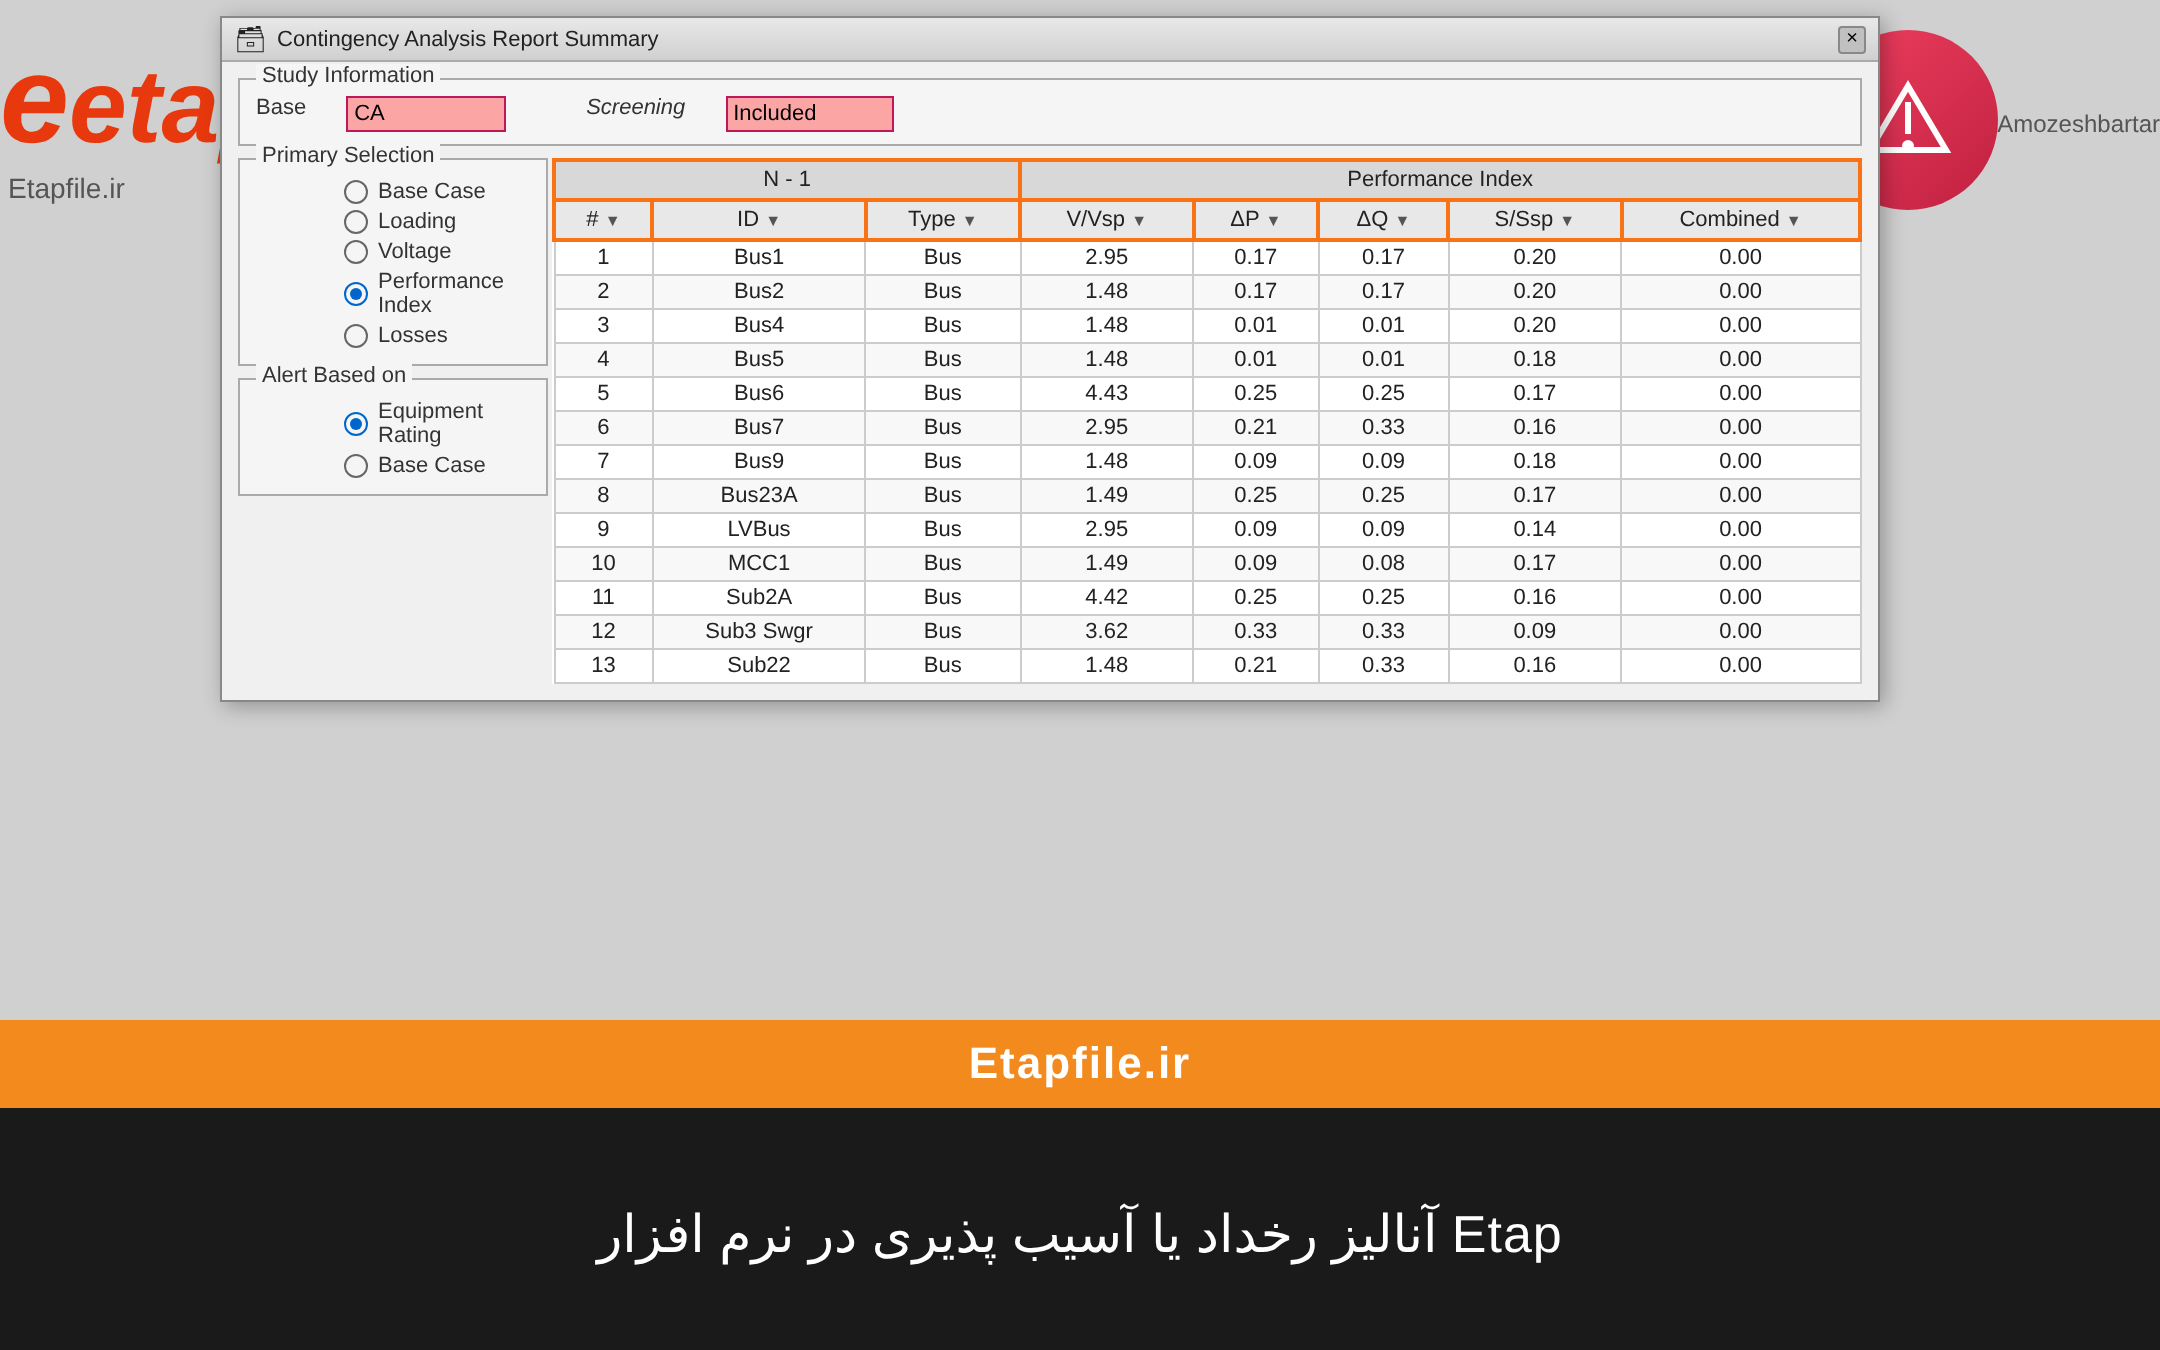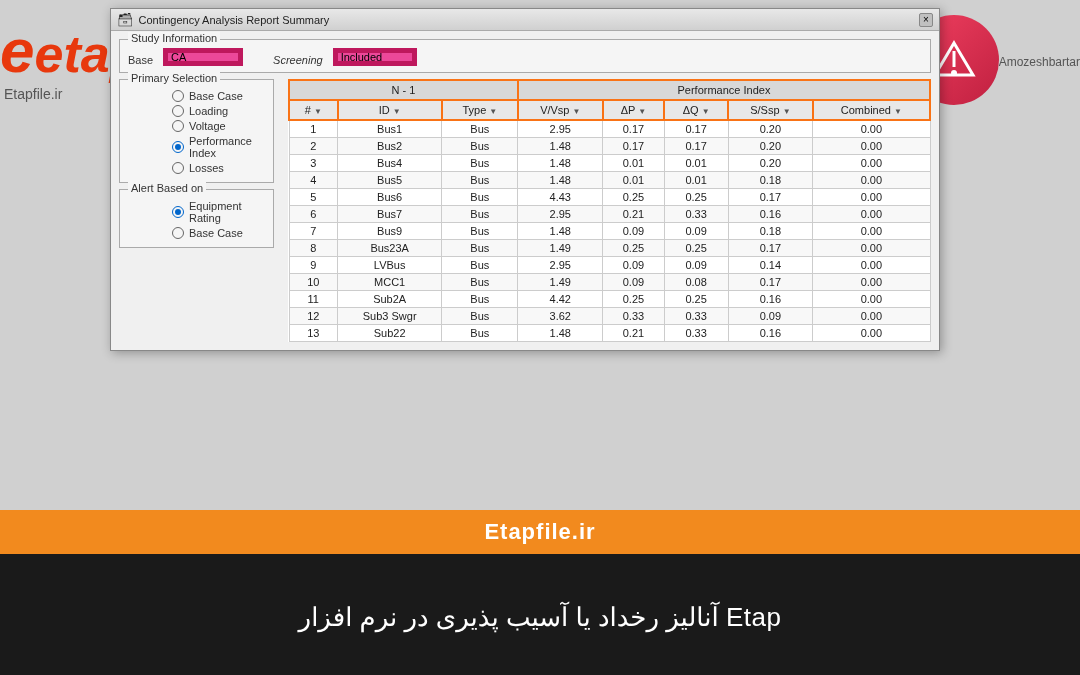--- a/index.html
+++ b/index.html
@@ -151,42 +151,42 @@
       top: -8px;
       left: 8px;
       background: #f5f5f5;
       font-size: 11px;
       padding: 0 3px;
       color: #333;
     }
 
     .study-info-row {
       display: flex;
-      align-items: flex-end;
-      gap: 10px;
+      align-items: flex-start;
+      gap: 20px;
       margin-top: 4px;
     }
 
     .field-label {
       font-size: 11px;
       color: #333;
     }
 
     .field-input {
       height: 18px;
-      border: 5px solid #be185d;
-      background: #ec4899;
+      border: 1px solid #be185d;
+      background: #fca5a5;
       font-size: 11px;
       padding: 1px 3px;
     }
 
     
     .main-content {
       display: flex;
-      gap: 14px;
+      gap: 2px;
     }
 
     
     .left-panel {
       width: 155px;
       flex-shrink: 0;
     }
 
     .panel-section {
       border: 1px solid #aaa;

